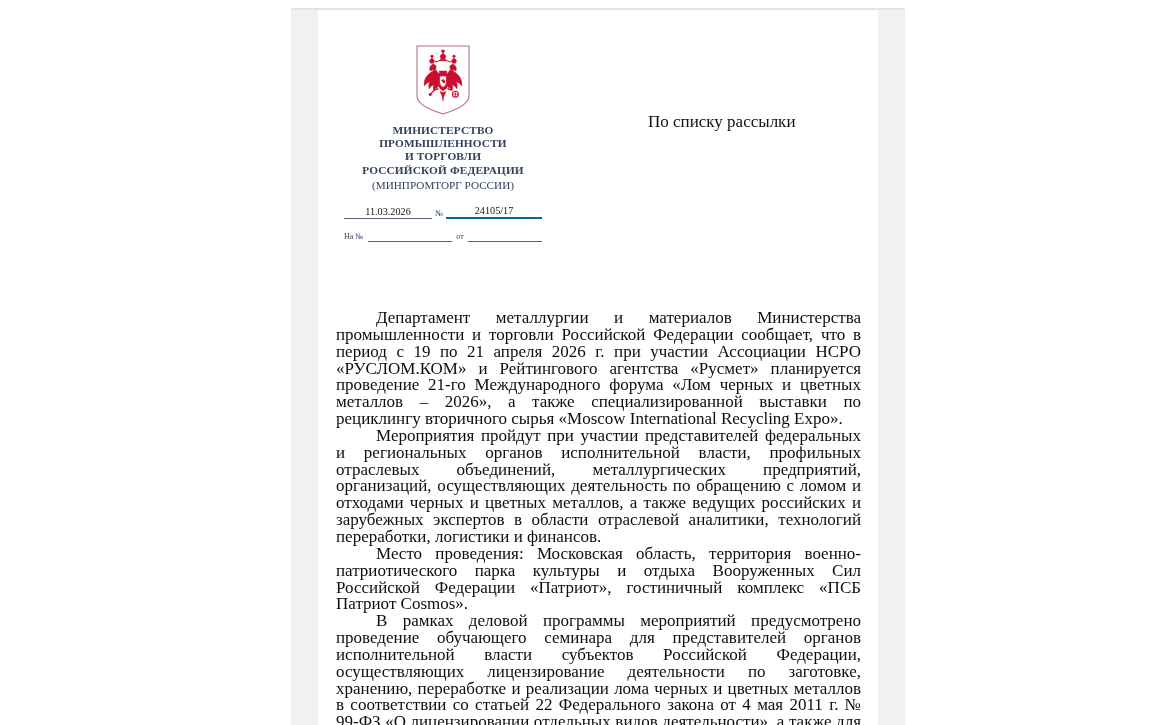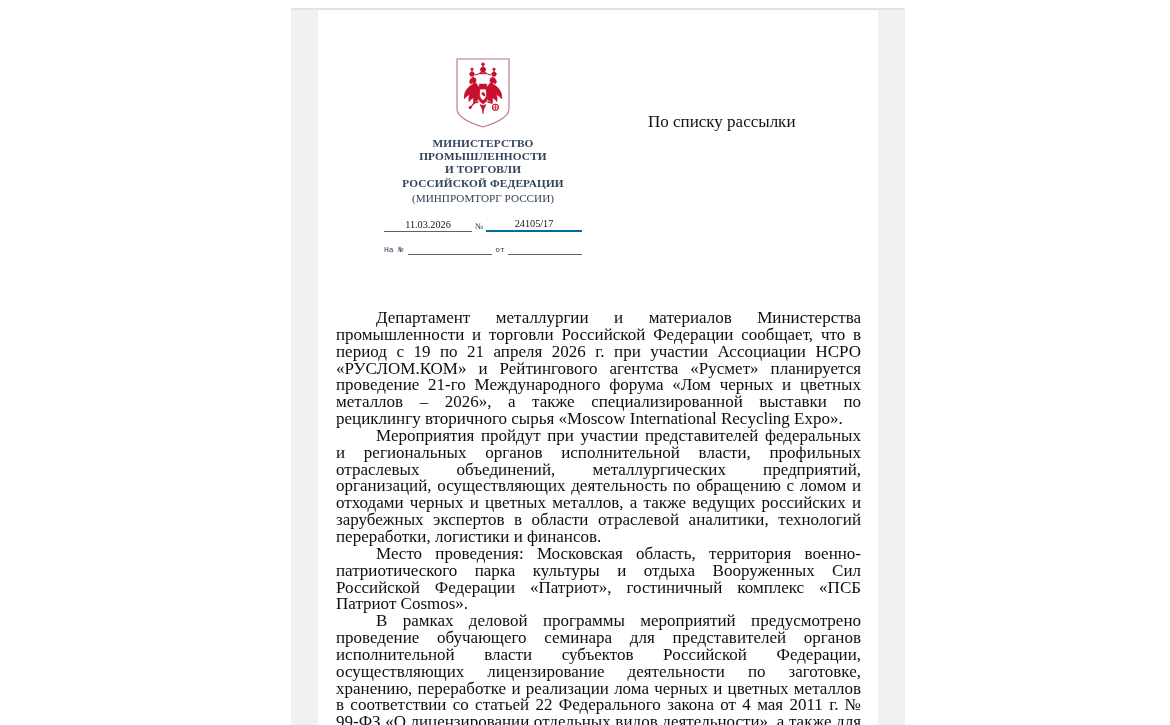--- a/index.html
+++ b/index.html
@@ -43,26 +43,25 @@
     left: 318px;
     width: 560px;
     height: 715px;
     background: #ffffff;
     overflow: hidden;
   }
 
   
   .letterhead {
     position: absolute;
-    top: 17px;
+    top: 4px;
     left: 0;
     width: 250px;
     padding-top: 30px;
     text-align: center;
-    margin-left: 40px;
   }
   .emblem {
     display: block;
     margin: 0 auto 8px auto;
   }
   .ministry-title {
     color: #31425a;
     font-weight: bold;
     font-size: 11.3px;
     line-height: 13.2px;
@@ -119,21 +118,20 @@
     padding-bottom: 1px;
   }
   .req-row-2 {
     display: flex;
     align-items: flex-end;
     justify-content: center;
     margin-top: 9px;
     height: 14px;
     color: #31425a;
     font-size: 8px;
-    font-family: Liberation Mono, monospace;
   }
   .req-na { flex: 0 0 24px; text-align: left; padding-bottom: 1px; }
   .req-blank-1 { flex: 0 0 84px; border-bottom: 1px solid #55627a; height: 11px; }
   .req-ot { flex: 0 0 16px; text-align: center; padding-bottom: 1px; }
   .req-blank-2 { flex: 0 0 74px; border-bottom: 1px solid #55627a; height: 11px; }
 
   
   .addressee {
     position: absolute;
     top: 105px;

